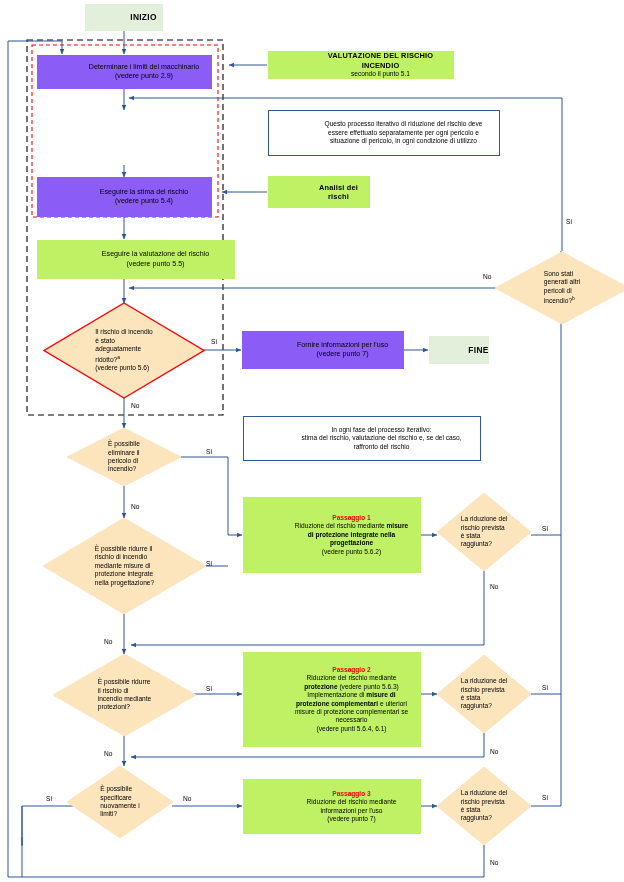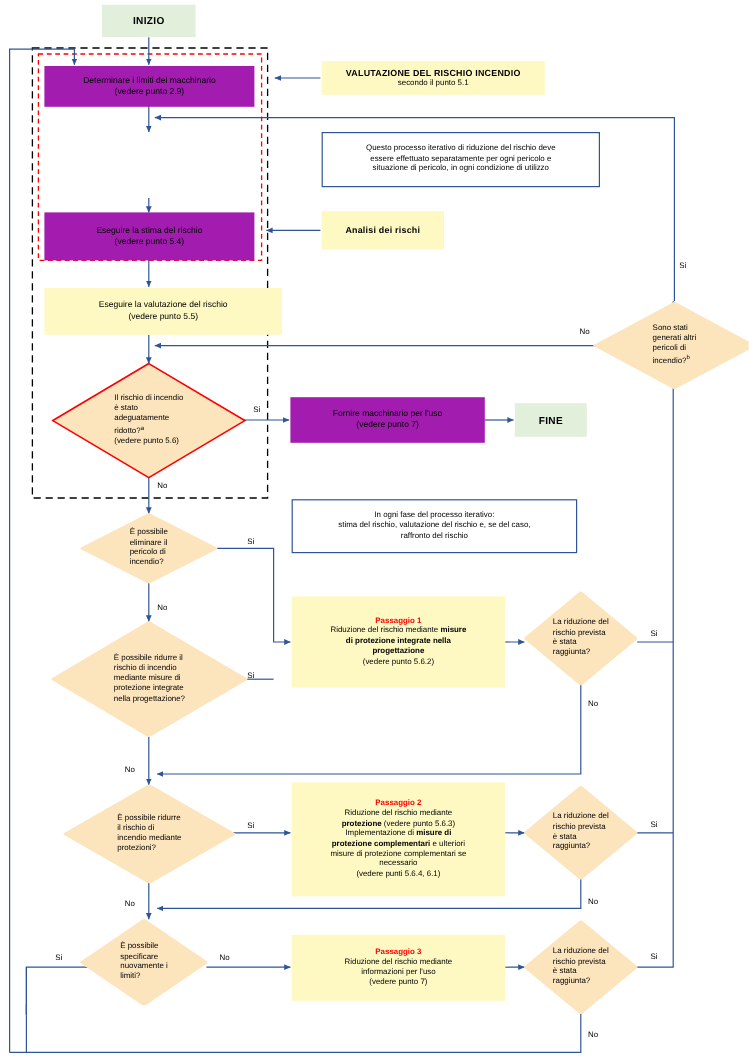--- a/index.html
+++ b/index.html
@@ -1,21 +1,21 @@
 <!DOCTYPE html>
 <html><head>
 <meta charset="utf-8">
 <style>
   html,body{margin:0;padding:0;background:#ffffff;}
   body{font-family:"Liberation Sans",sans-serif;}
   #canvas{position:relative;width:624px;height:882px;overflow:hidden;background:#fff;}
   svg.layer{position:absolute;left:0;top:0;width:624px;height:882px;}
-  .node{position:absolute;box-sizing:border-box;display:flex;align-items:center;justify-content:center;text-align:center;}
-  .proc-grey{background:#a21caf;align-items:center;}
-  .proc-blue{background:#fef9c3;}
+  .node{position:absolute;box-sizing:border-box;display:flex;align-items:center;justify-content:center;text-align:center;padding-left:39px;}
+  .proc-grey{background:#8b5cf6;align-items:center;}
+  .proc-blue{background:#bef264;}
   .proc-green{background:#e2efda;}
   .note{background:#ffffff;border:1px solid #2f5597;}
   .nodetext{line-height:1.28;padding:2px 4px;color:#000;}
   .t7{font-size:7.1px;}
   .t65{font-size:6.6px;}
   .t8b{font-size:7.4px;font-weight:bold;letter-spacing:.2px;}
   .t9b{font-size:8.4px;font-weight:bold;letter-spacing:.3px;}
   .bold{font-weight:bold;}
   .pass{color:#ff0000;}
   .edgelabel{position:absolute;font-size:6.6px;color:#000;white-space:nowrap;}
@@ -170,21 +170,21 @@
       <div>Il rischio di incendio</div>
       <div>è stato</div>
       <div>adeguatamente</div>
       <div><span>ridotto?</span><sup>a</sup></div>
       <div>(vedere  punto  5.6)</div>
     </div>
   </div>
 
   <div class="node proc-grey" style="left:242px;top:331px;width:162px;height:38px;">
     <div class="nodetext t7">
-      <div>Fornire  macchinario  per  l'uso</div>
+      <div>Fornire  informazioni  per  l'uso</div>
       <div>(vedere  punto  7)</div>
     </div>
   </div>
 
   <div class="node proc-green" style="left:429px;top:336px;width:60px;height:28px;">
     <span class="nodetext t9b">FINE</span>
   </div>
 
   <div class="node note" style="left:243px;top:416px;width:238px;height:45px;">
     <div class="nodetext t65">

